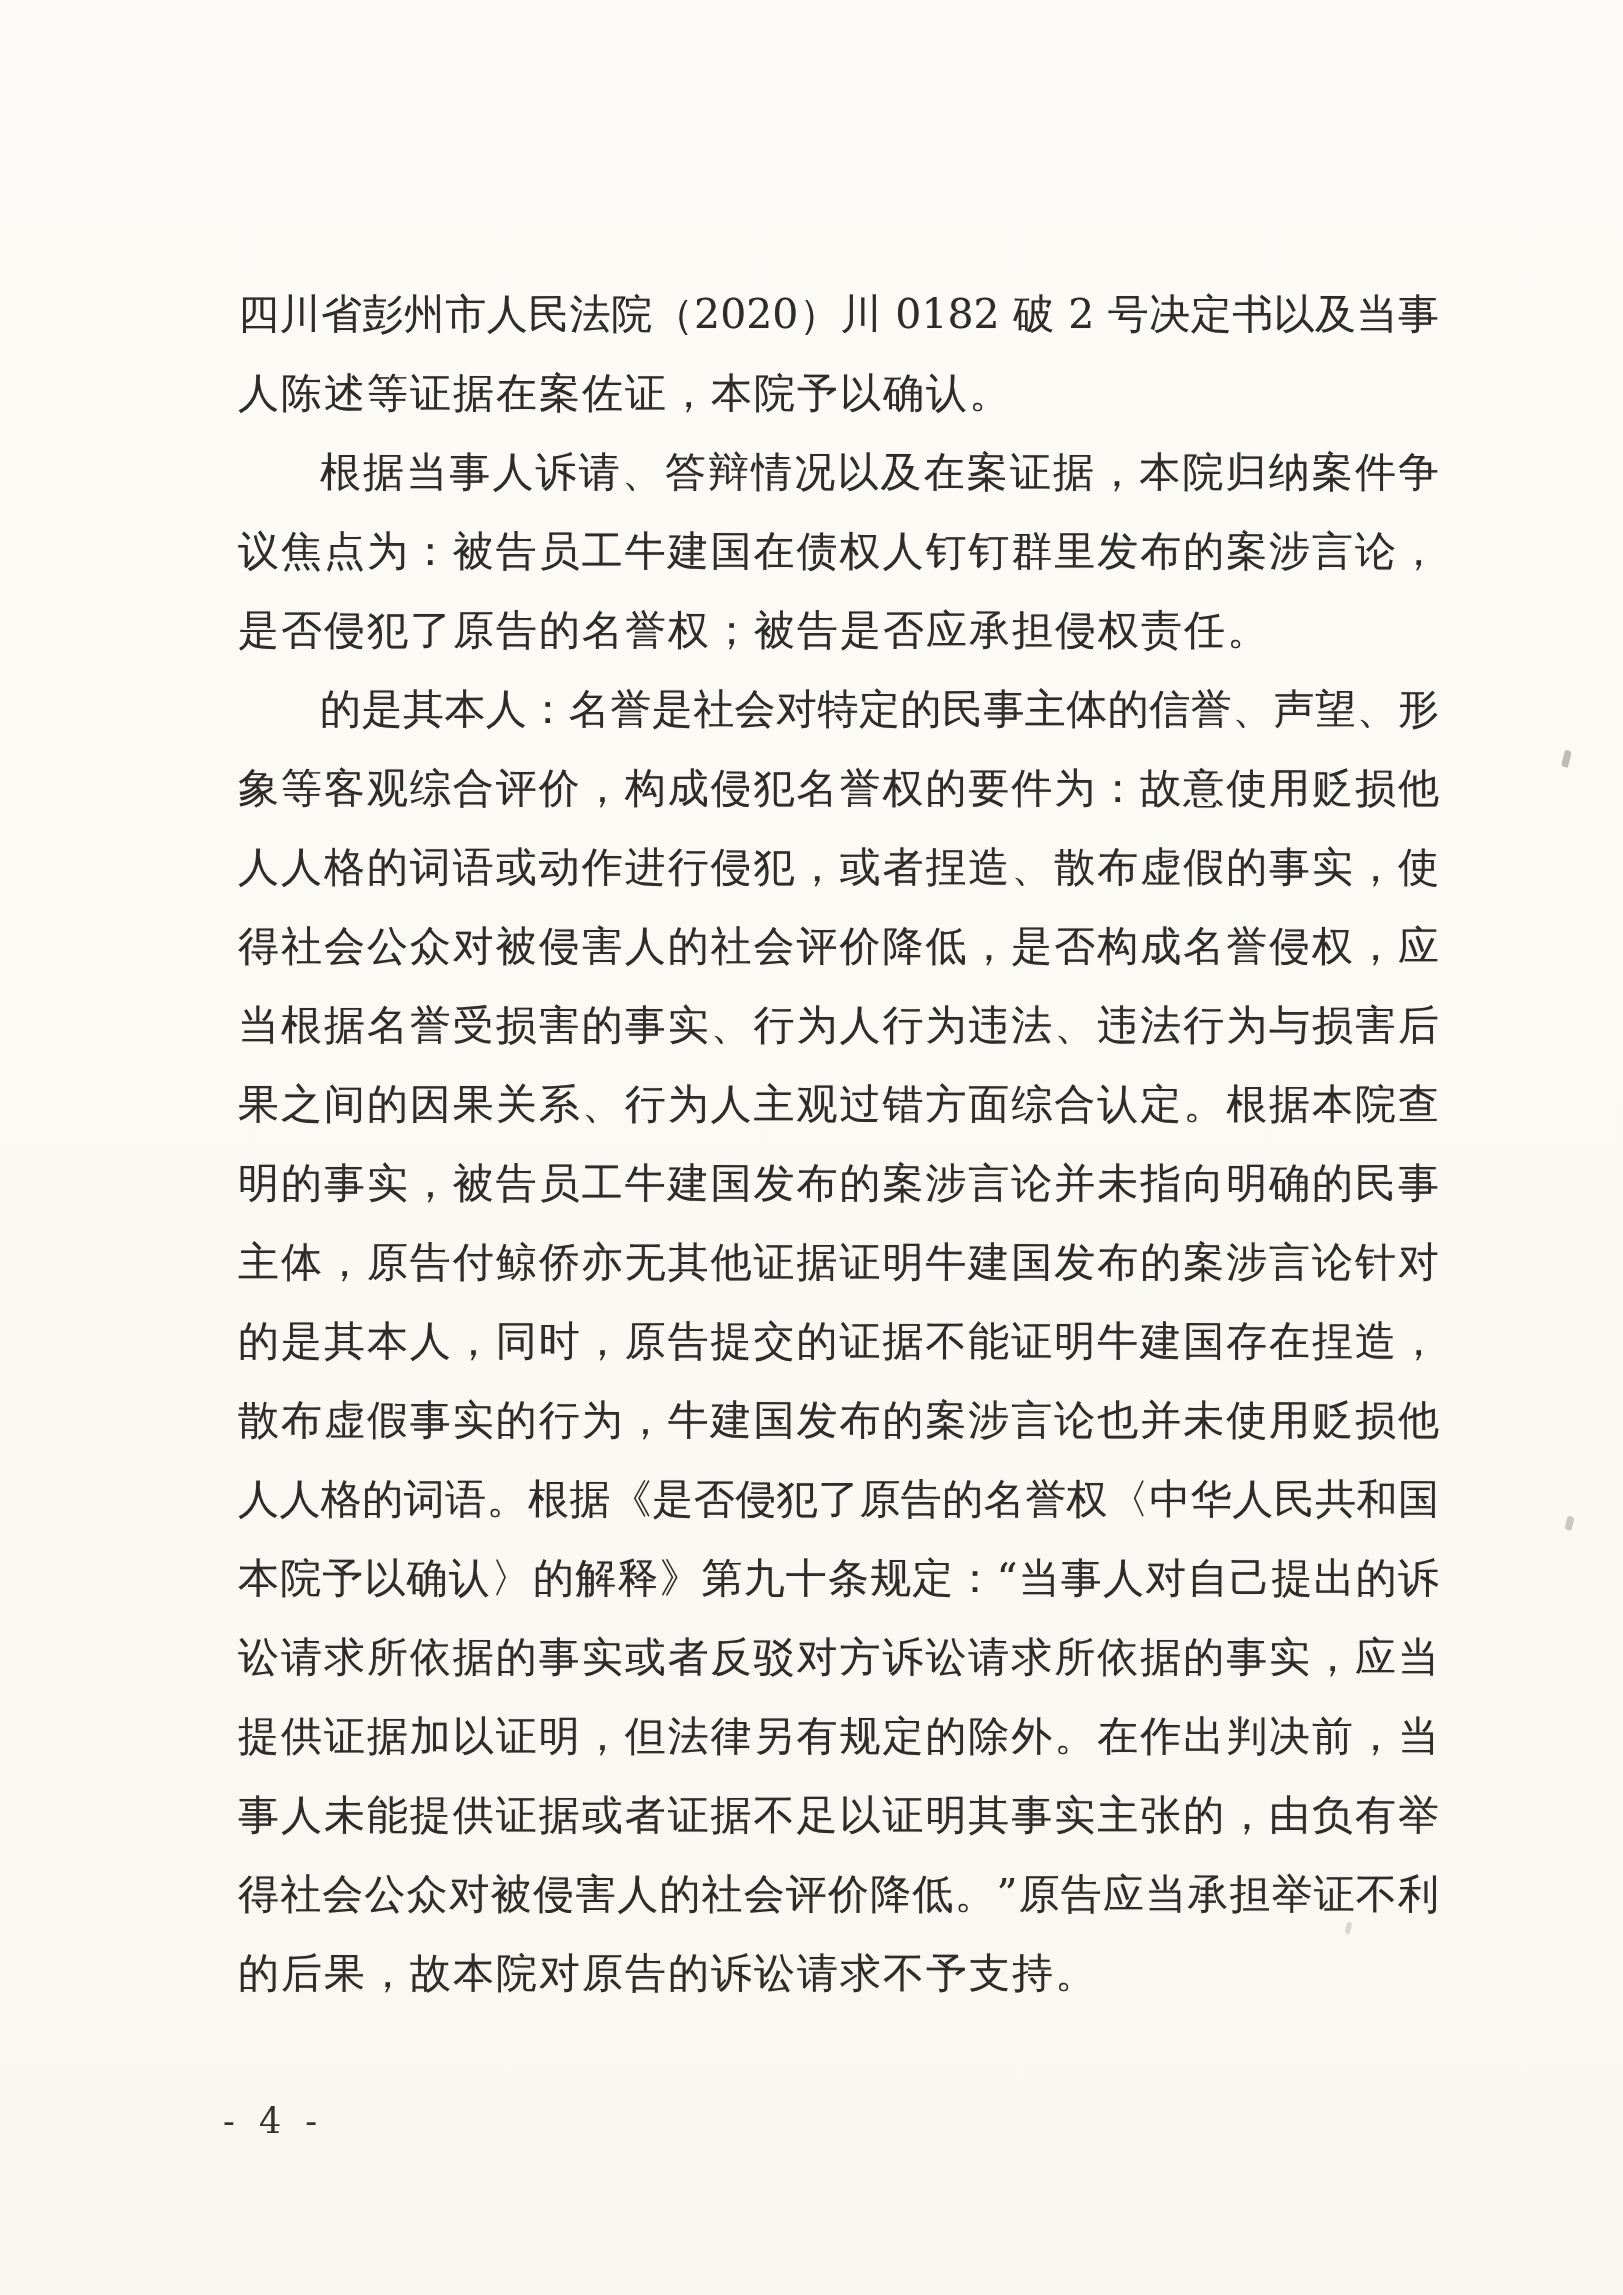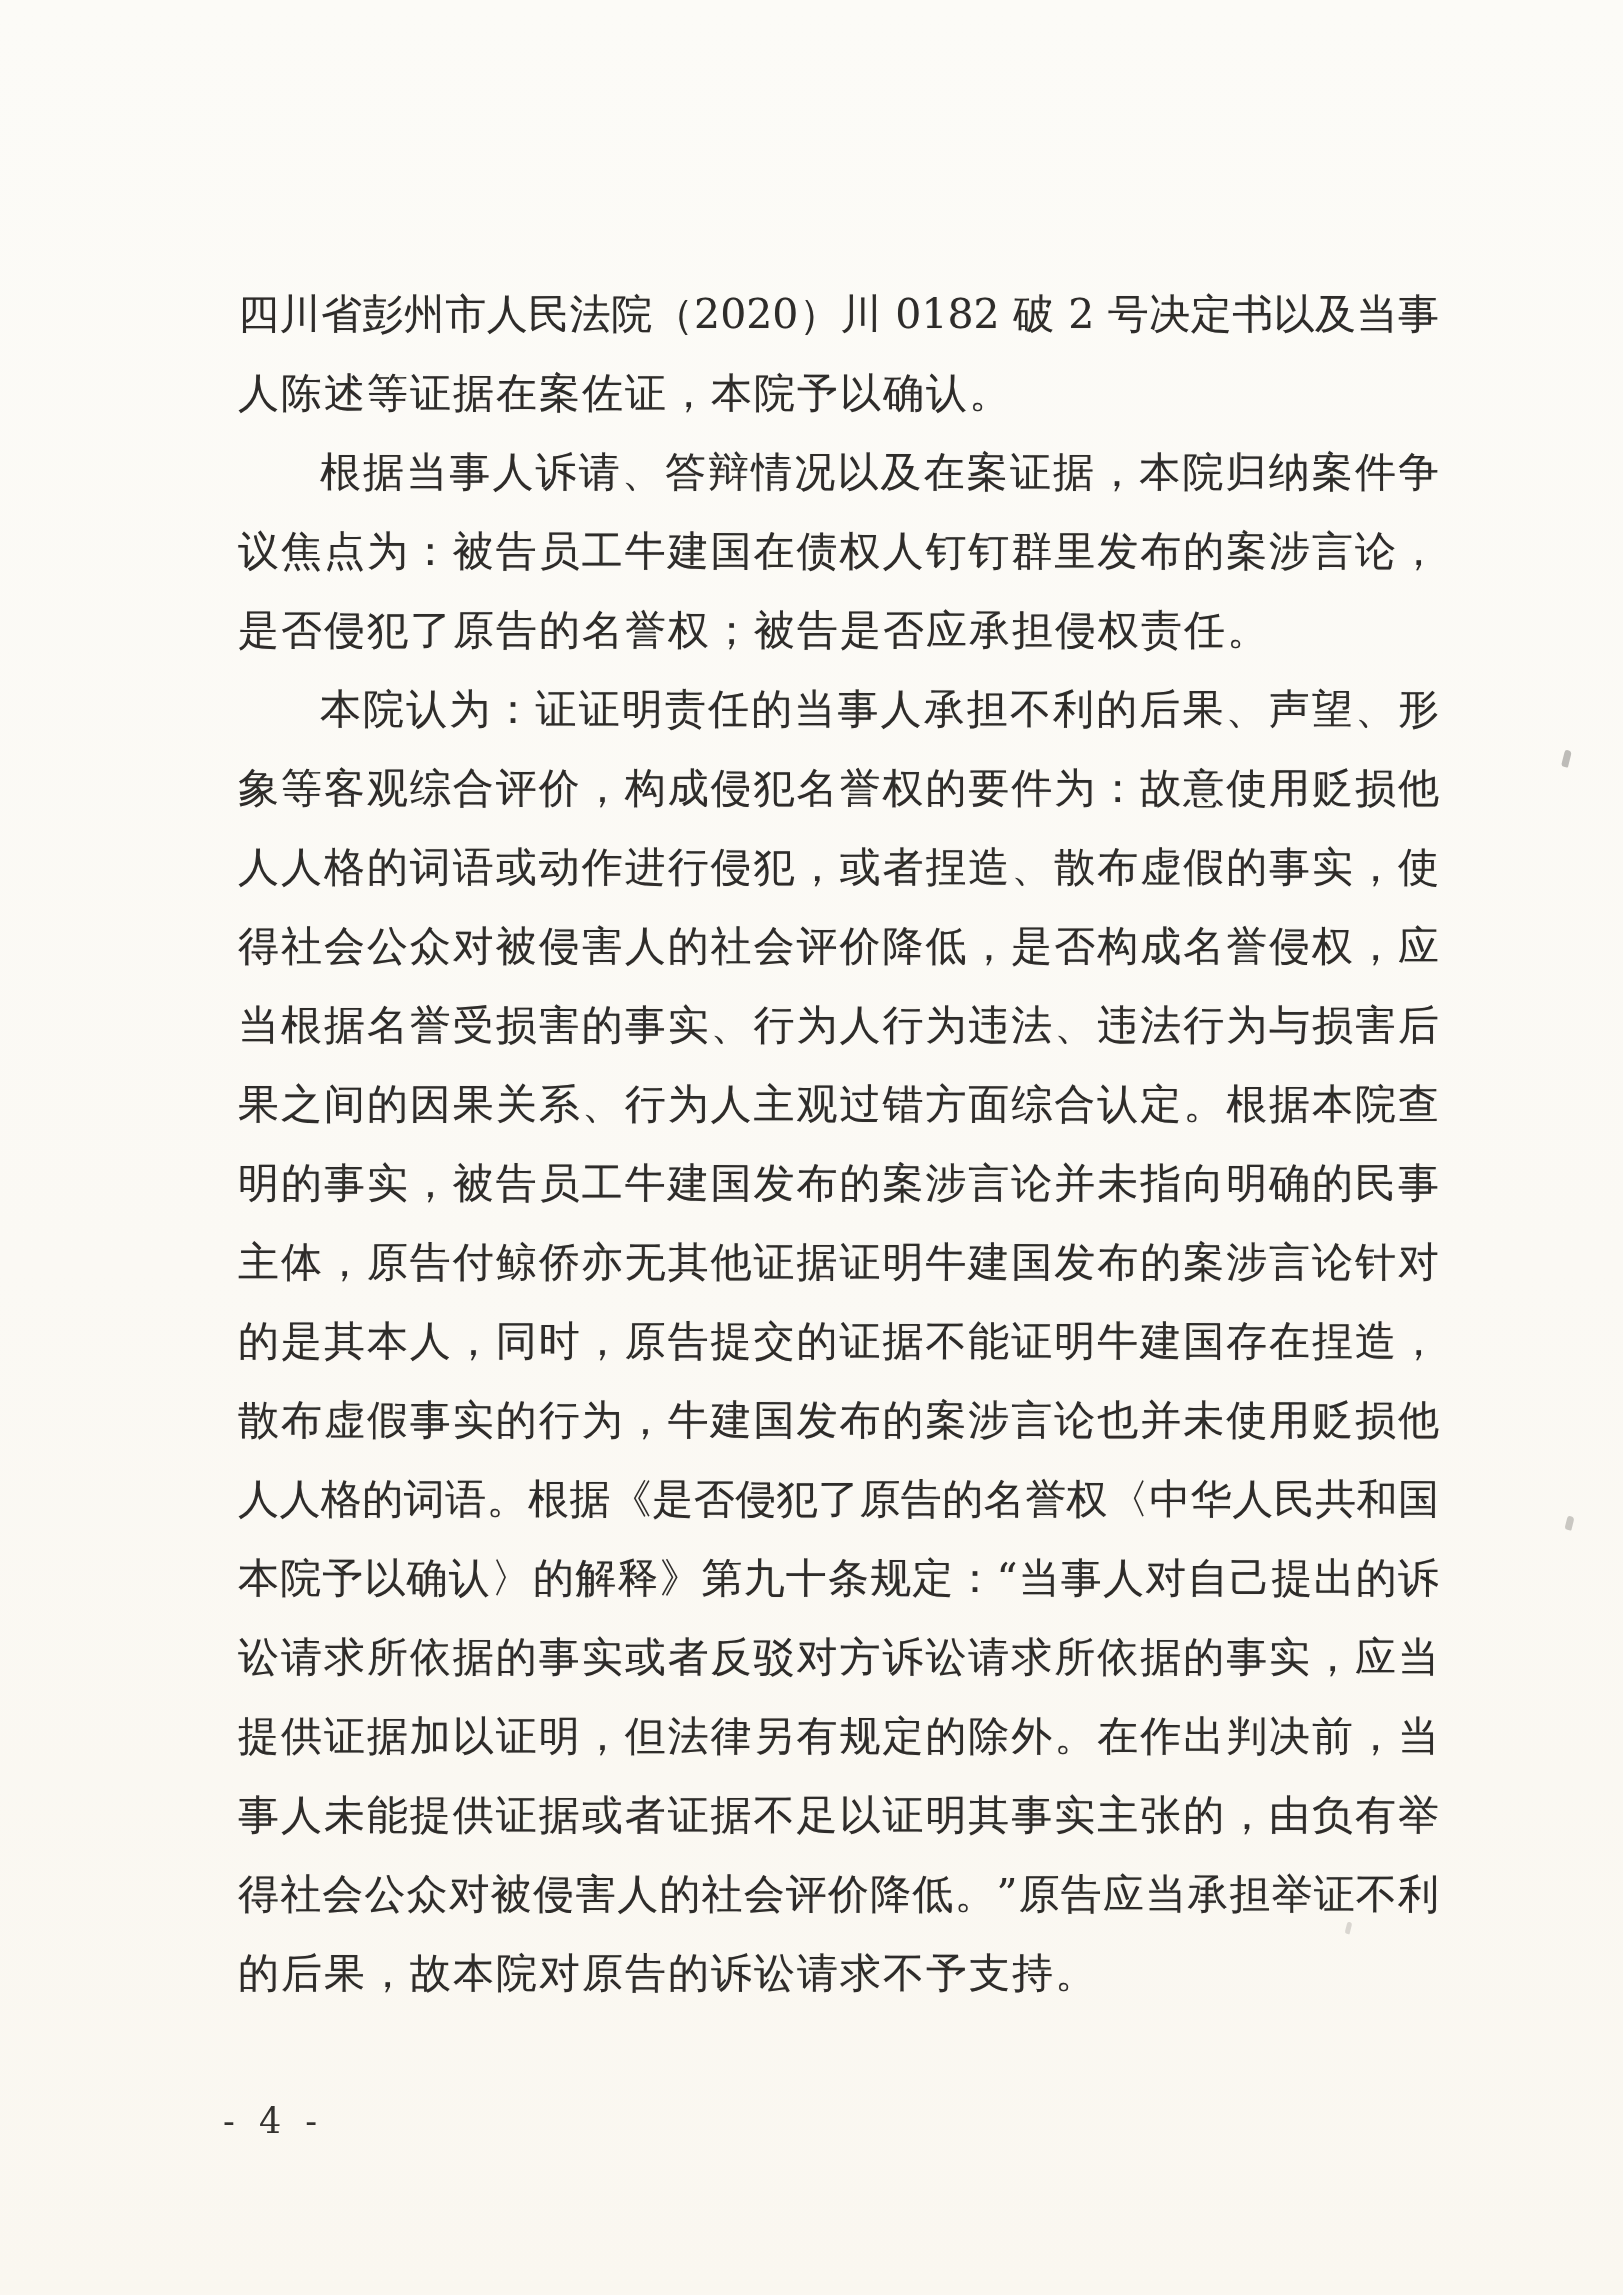--- a/index.html
+++ b/index.html
@@ -80,21 +80,21 @@
 
 <div class="page">
 
   <div class="textblock">
 
   <div class="line">四川省彭州市人民法院（2020）川 0182 破 2 号决定书以及当事</div>
       <div class="line">人陈述等证据在案佐证，本院予以确认。</div>
       <div class="line">根据当事人诉请、答辩情况以及在案证据，本院归纳案件争</div>
       <div class="line">议焦点为：被告员工牛建国在债权人钉钉群里发布的案涉言论，</div>
       <div class="line">是否侵犯了原告的名誉权；被告是否应承担侵权责任。</div>
-      <div class="line">本院认为：证证明责任的当事人承担不利的后果、声望、形</div>
+      <div class="line">的是其本人：名誉是社会对特定的民事主体的信誉、声望、形</div>
       <div class="line">象等客观综合评价，构成侵犯名誉权的要件为：故意使用贬损他</div>
       <div class="line">人人格的词语或动作进行侵犯，或者捏造、散布虚假的事实，使</div>
       <div class="line">得社会公众对被侵害人的社会评价降低，是否构成名誉侵权，应</div>
       <div class="line">当根据名誉受损害的事实、行为人行为违法、违法行为与损害后</div>
       <div class="line">果之间的因果关系、行为人主观过错方面综合认定。根据本院查</div>
       <div class="line">明的事实，被告员工牛建国发布的案涉言论并未指向明确的民事</div>
       <div class="line">主体，原告付鲸侨亦无其他证据证明牛建国发布的案涉言论针对</div>
       <div class="line">的是其本人，同时，原告提交的证据不能证明牛建国存在捏造，</div>
       <div class="line">散布虚假事实的行为，牛建国发布的案涉言论也并未使用贬损他</div>
       <div class="line">人人格的词语。根据《是否侵犯了原告的名誉权〈中华人民共和国</div>

